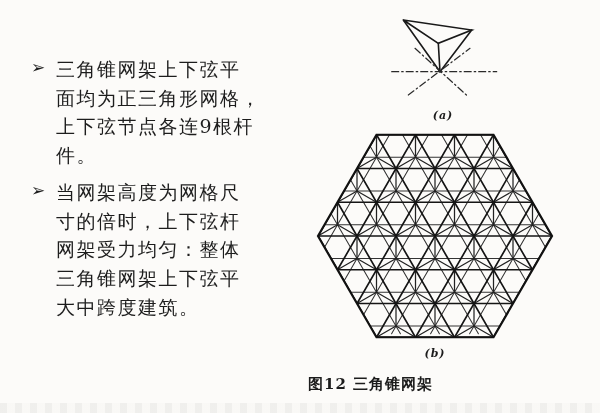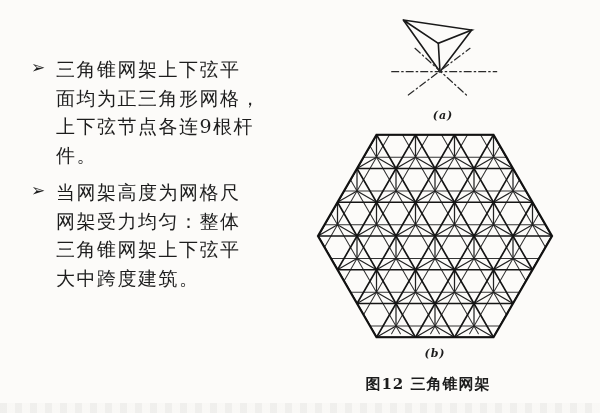--- a/index.html
+++ b/index.html
@@ -25,21 +25,21 @@
   .fig-a{position:absolute; left:378px; top:8px; width:124px; height:112px;}
   .fig-label{
     position:absolute; text-align:center; font-style:italic; font-weight:bold;
     font-size:11px; color:var(--ink,#1c1c1c); letter-spacing:1px;
   }
   .label-a{left:378px; top:109px; width:130px;}
   .label-b{left:310px; top:347px; width:250px;}
   
   .fig-b{position:absolute; left:310px; top:125px; width:250px; height:220px;}
   .caption{
-    position:absolute; left:308px; top:375px; width:240px; text-align:center;
+    position:absolute; left:308px; top:375px; width:240px; 
     font-size:15px; font-weight:bold; color:var(--ink,#1c1c1c); letter-spacing:1px;
   }
   
   .scan-band{
     position:absolute; left:0; bottom:0; width:600px; height:10px; opacity:.35;
     background:repeating-linear-gradient(90deg,#d9d9d6 0 7px,#f4f3f0 7px 15px);
   }
   svg line, svg polygon{stroke-linecap:round;}
 </style>
 </head>
@@ -51,20 +51,21 @@
     <div class="bullet">
       <span class="bullet-arrow">➢</span>
       <div class="tline">三角锥网架上下弦平</div>
       <div class="tline">面均为正三角形网格，</div>
       <div class="tline">上下弦节点各连9根杆</div>
       <div class="tline">件。</div>
     </div>
     <div class="bullet">
       <span class="bullet-arrow">➢</span>
       <div class="tline">当网架高度为网格尺</div>
+      <div class="tline">寸的倍时，上下弦杆</div>
       <div class="tline">网架受力均匀：整体</div>
       <div class="tline">三角锥网架上下弦平</div>
       <div class="tline">大中跨度建筑。</div>
     </div>
   </div>
 
   <svg class="fig-a" viewBox="0 0 124 112" fill="none">
     <g stroke="#191919" stroke-width="1.6">
       <polygon points="25.3,12 93.7,22 60.3,35.3" fill="none"></polygon>
       <line x1="25.3" y1="12" x2="62" y2="63.7"></line>

